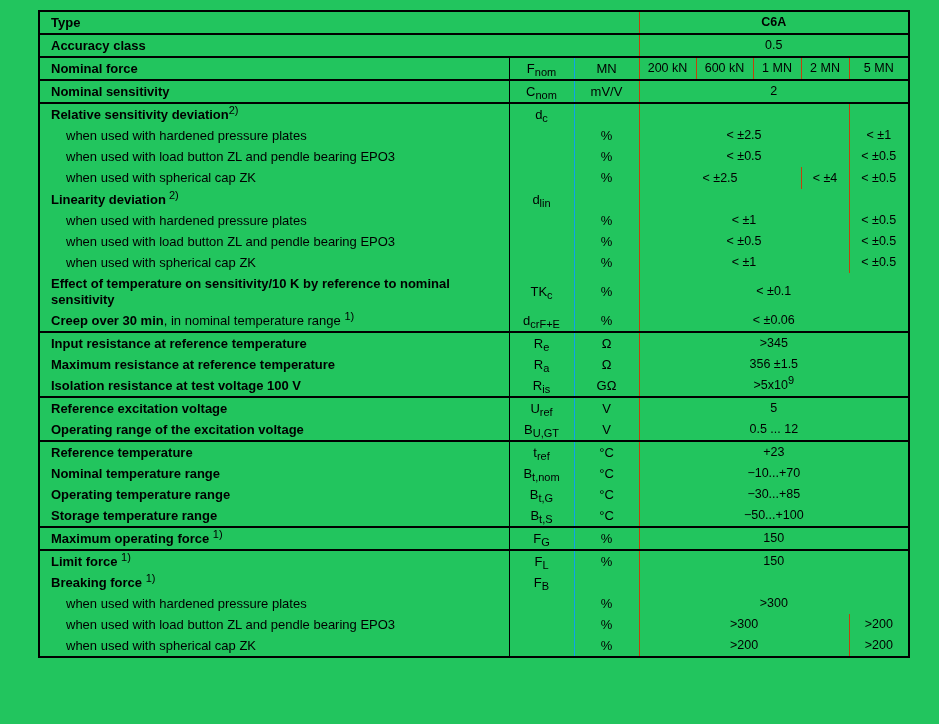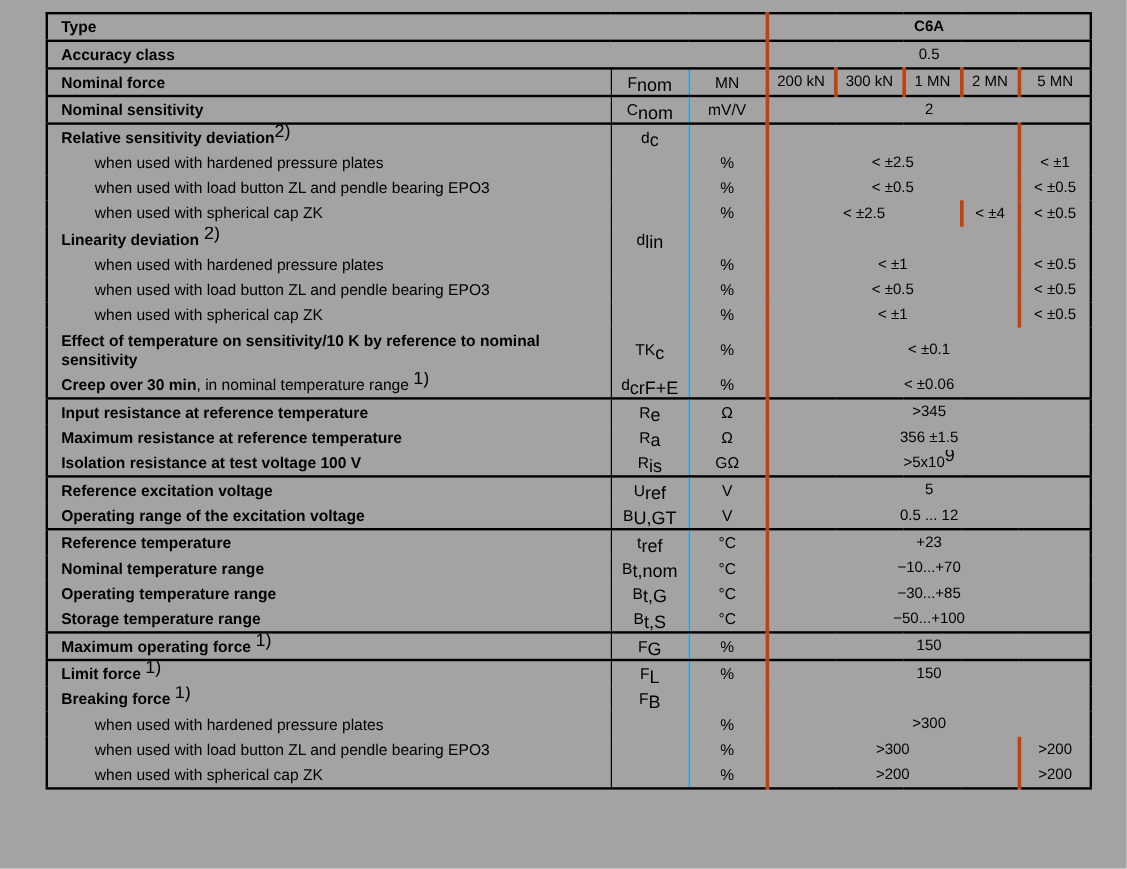--- a/index.html
+++ b/index.html
@@ -1,30 +1,30 @@
 <!DOCTYPE html>
 <html><head>
 <meta charset="utf-8">
 <style>
   html,body{margin:0;padding:0;background:#fff;}
-  .page{position:relative;width:939px;height:724px;background:#a3a3a3;overflow:hidden;
+  .page{position:relative;width:939px;height:724px;background:#22c55e;overflow:hidden;
         font-family:"Liberation Sans","DejaVu Sans",sans-serif;color:#000;}
   table.spec{position:absolute;left:38px;top:10px;width:870px;border-collapse:collapse;
              table-layout:fixed;border:2px solid #000;}
   td{padding:0;height:21px;font-size:13px;line-height:1.2;vertical-align:middle;
      overflow:hidden;white-space:nowrap;}
   td.lab{text-align:left;padding-left:11px;white-space:normal;}
-  td.lab.ind{padding-left:39px;}
+  td.lab.ind{padding-left:26px;}
   td.sym{text-align:center;border-left:1px solid #000;}
   td.unit{text-align:center;border-left:1px solid #0ea5e9;}
   td.val{text-align:center;font-size:12.5px;}
-  td.bl{border-left:3px solid #c2410c;}
+  td.bl{border-left:1px solid #c2410c;}
   tr.bb td{border-bottom:2px solid #000;}
   .b{font-weight:bold;}
-  sub,sup{line-height:0;font-size:15px;vertical-align:baseline;position:relative;}
+  sub,sup{line-height:0;font-size:11px;vertical-align:baseline;position:relative;}
   sub{top:3px;}
   sup{top:-5px;}
 </style>
 </head>
 <body>
 
 <div class="page">
   <table class="spec">
     <colgroup>
       <col style="width:470px">
@@ -43,21 +43,21 @@
         </tr>
         <tr class="bb">
           <td class="lab" colspan="3"><span class="b">Accuracy class</span></td>
           <td class="val bl" colspan="5"><span>0.5</span></td>
         </tr>
         <tr class="bb" style="height: 22px; margin-left: 37px;">
           <td class="lab"><span class="b">Nominal force</span></td>
           <td class="sym"><span>F</span><sub>nom</sub></td>
           <td class="unit">MN</td>
           <td class="val bl" colspan="1"><span>200 kN</span></td>
-          <td class="val bl" colspan="1"><span>300 kN</span></td>
+          <td class="val bl" colspan="1"><span>600 kN</span></td>
           <td class="val bl" colspan="1"><span>1 MN</span></td>
           <td class="val bl" colspan="1"><span>2 MN</span></td>
           <td class="val bl" colspan="1"><span>5 MN</span></td>
         </tr>
         <tr class="bb">
           <td class="lab"><span class="b">Nominal sensitivity</span></td>
           <td class="sym"><span>C</span><sub>nom</sub></td>
           <td class="unit">mV/V</td>
           <td class="val bl" colspan="5"><span>2</span></td>
         </tr>

